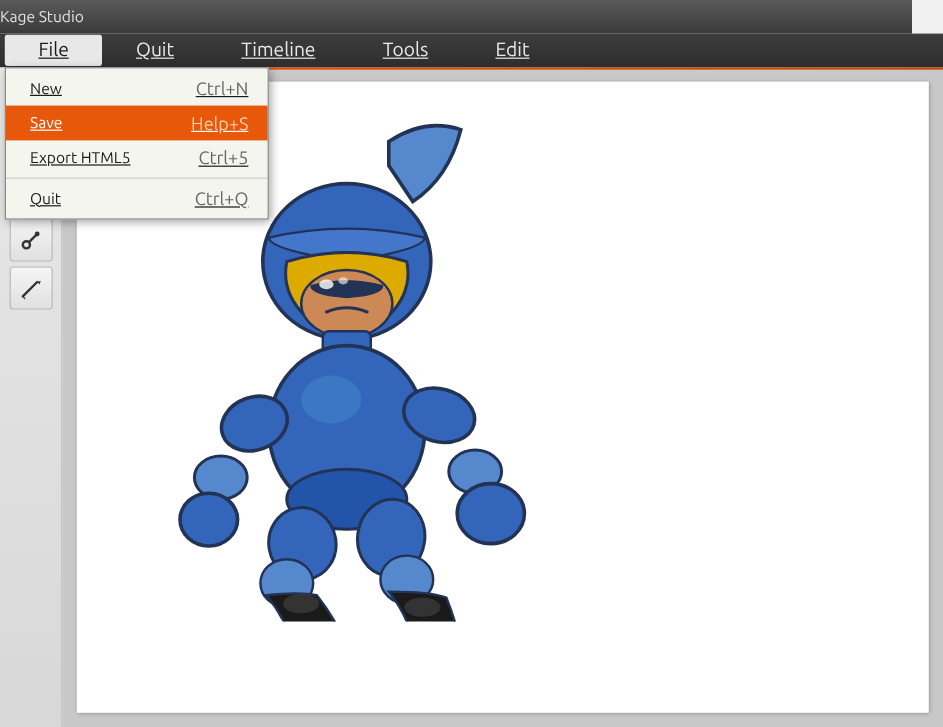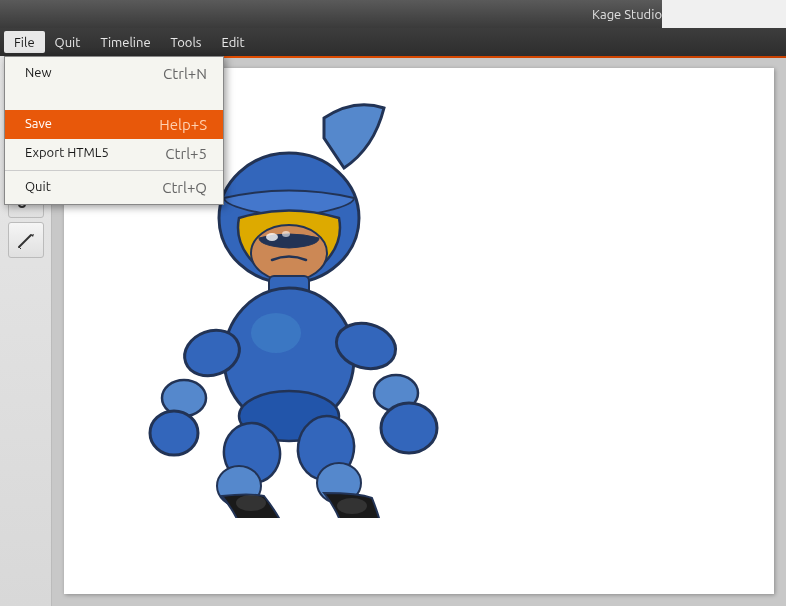--- a/index.html
+++ b/index.html
@@ -7,47 +7,48 @@
       width: 786px;
       height: 606px;
       overflow: hidden;
       font-family: 'Ubuntu', 'DejaVu Sans', sans-serif;
       font-size: 13px;
       background: #f0f0f0;
     }
 
     
     #titlebar {
-      width: 662px;
+      width: 760px;
       height: 28px;
       background: linear-gradient(to bottom, #5a5a5a, #3a3a3a);
       display: flex;
       align-items: center;
-      justify-content: flex-end;
+      justify-content: flex-start;
       color: #e0e0e0;
       font-size: 13px;
     }
 
     
     #menubar {
       width: 786px;
       height: 28px;
       background: linear-gradient(to bottom, #3d3d3d, #2d2d2d);
       display: flex;
       align-items: center;
       padding: 0 4px;
       position: relative;
       z-index: 100;
     }
     .menu-item {
       color: #e8e8e8;
-      padding: 4px 10px;
+      padding: 4px 28px;
       cursor: pointer;
-      font-size: 13px;
+      font-size: 16px;
       border-radius: 2px;
+      text-decoration: underline;
     }
     .menu-item.active {
       background: #e8e8e8;
       color: #1a1a1a;
     }
 
     
     #file-dropdown {
       position: absolute;
       top: 28px;
@@ -55,30 +56,30 @@
       background: #f5f5f0;
       border: 1px solid #888;
       box-shadow: 2px 2px 8px rgba(0,0,0,0.4);
       min-width: 220px;
       z-index: 200;
       padding: 2px 0;
     }
     .dropdown-item {
       display: flex;
       justify-content: space-between;
-      align-items: flex-start;
+      align-items: center;
       padding: 6px 16px 6px 20px;
       cursor: pointer;
       color: #1a1a1a;
       font-size: 13px;
+      text-decoration: underline;
     }
     .dropdown-item.highlighted {
       background: #e8580a;
       color: #fff;
-      margin-top: 22px;
     }
     .dropdown-item .shortcut {
       color: #666;
       font-size: 15px;
     }
     .dropdown-item.highlighted .shortcut {
       color: #ffd0b0;
     }
     .dropdown-separator {
       height: 1px;

